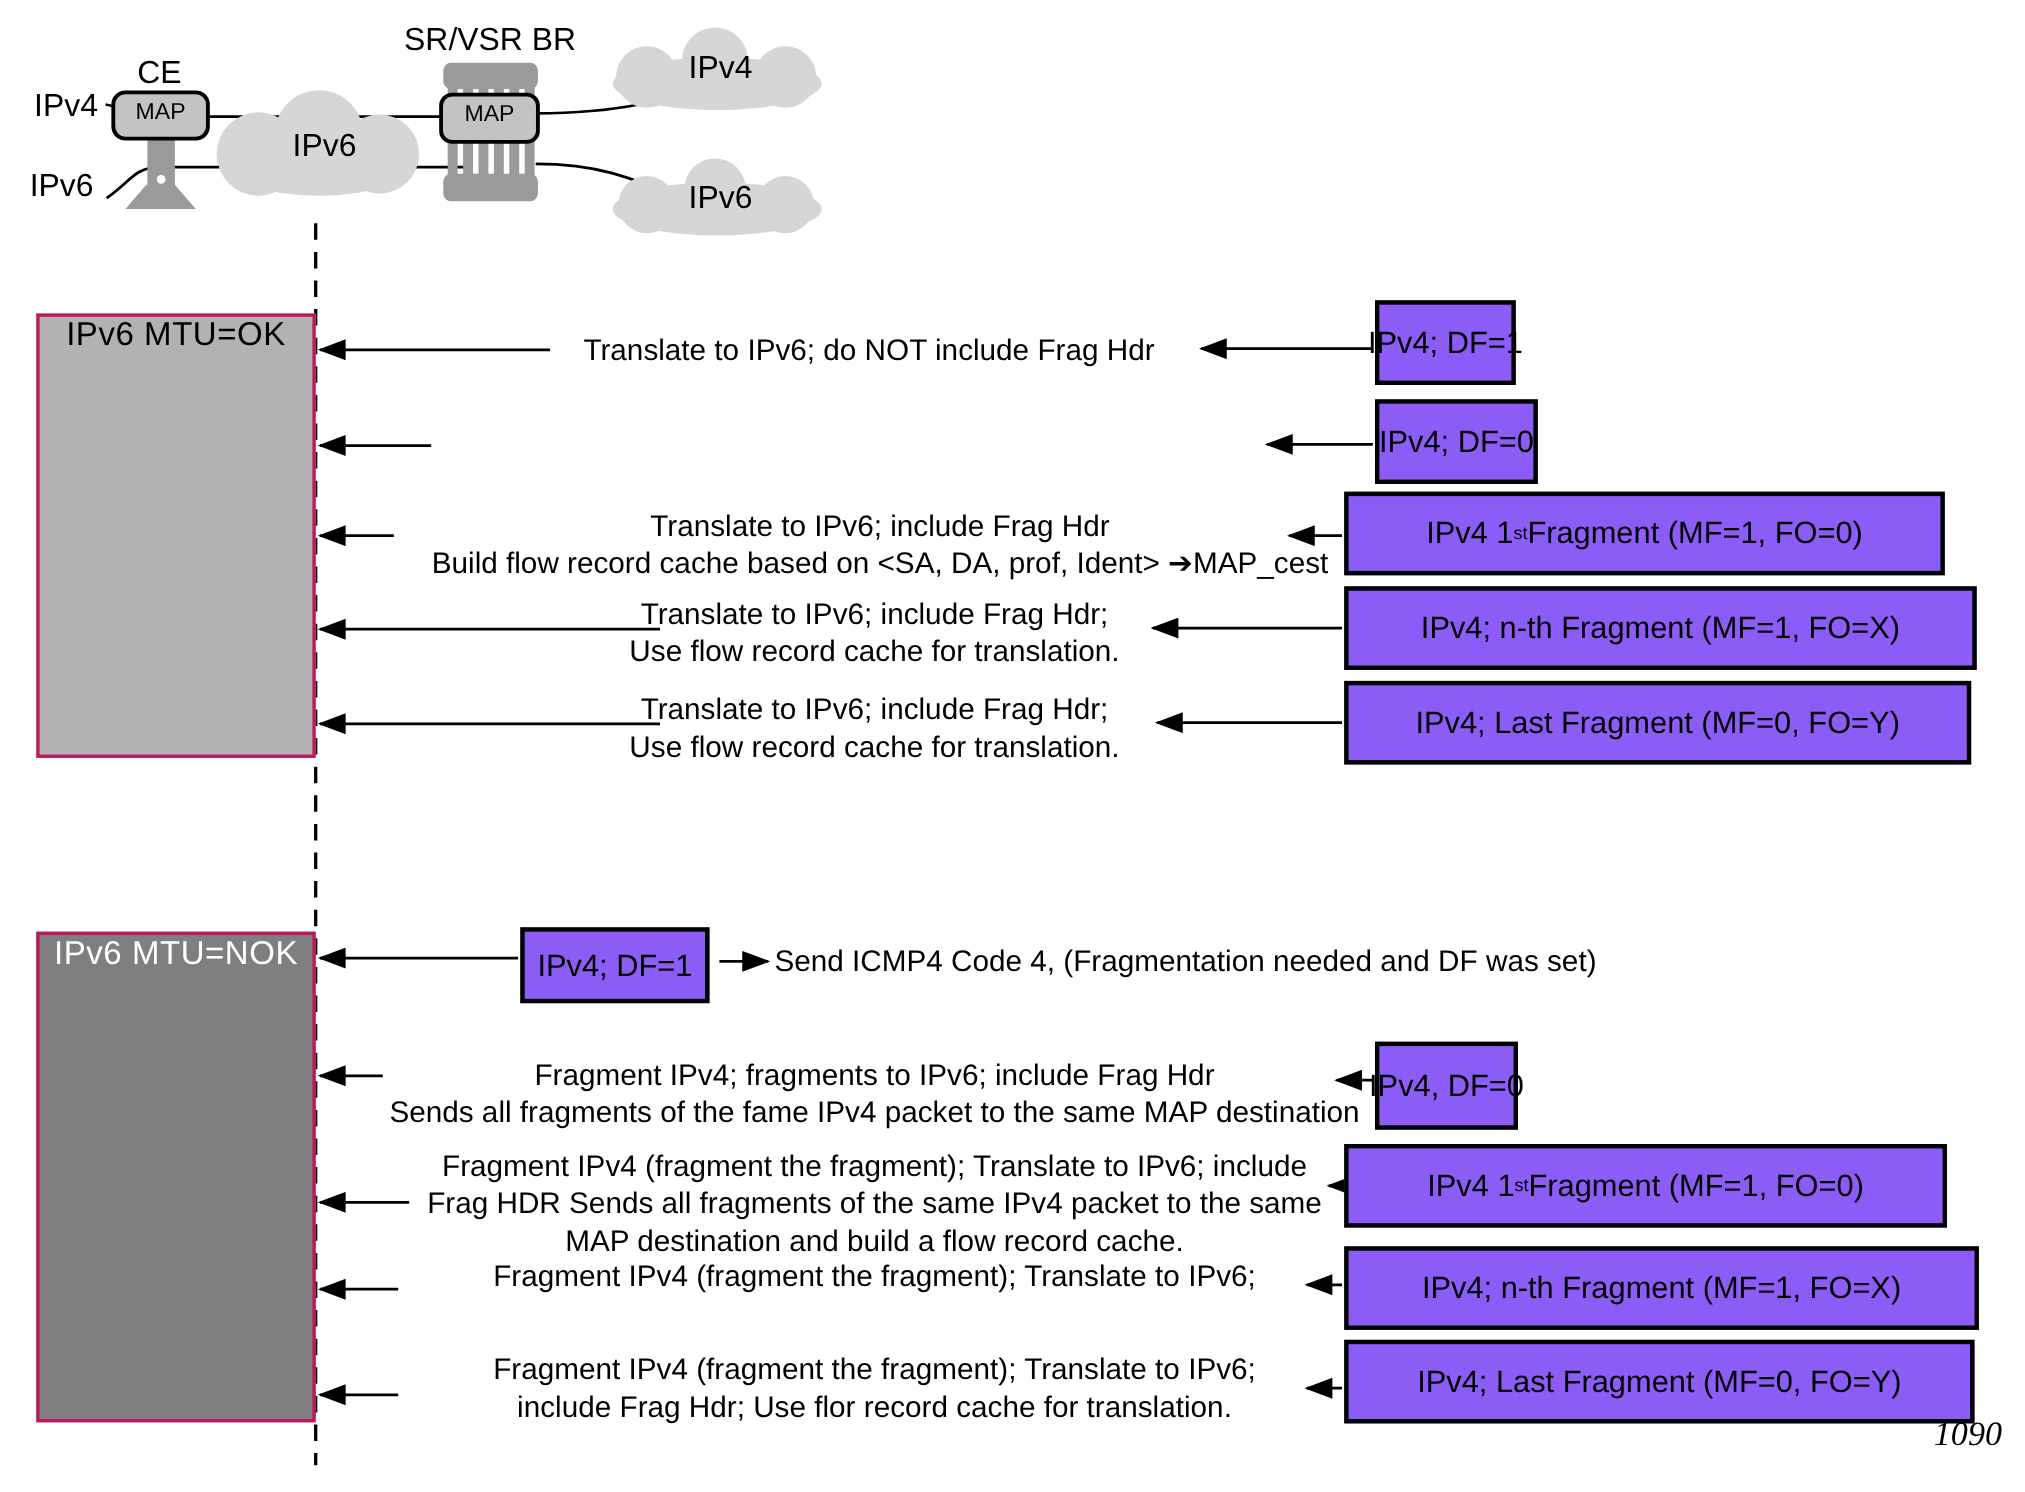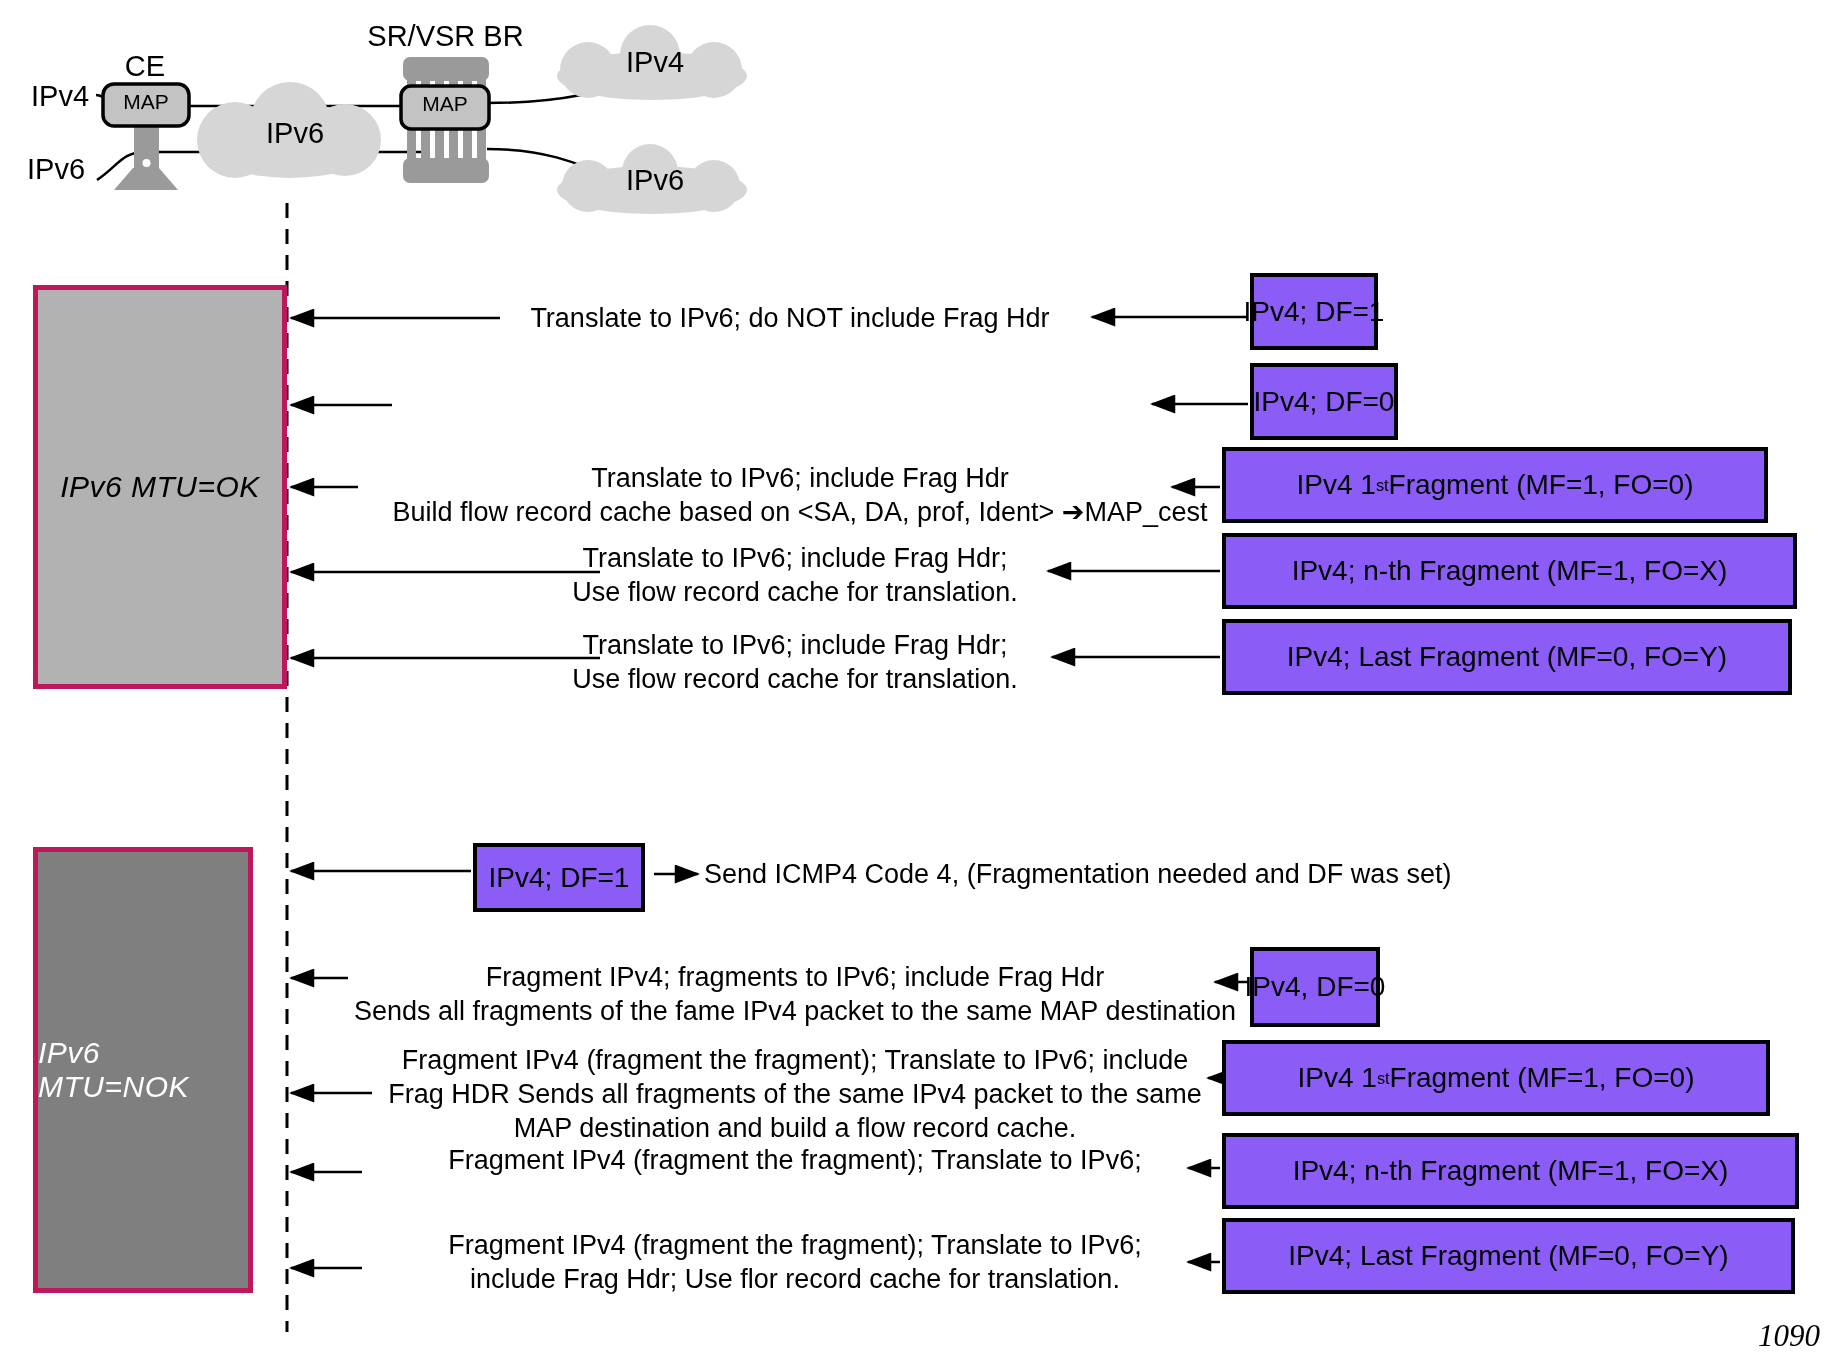--- a/index.html
+++ b/index.html
@@ -5,35 +5,35 @@
   html,body{margin:0;padding:0;background:#fff;}
   .canvas{
     position:relative;width:1841px;height:1356px;background:#fff;overflow:hidden;
     font-family:"Liberation Sans", sans-serif;color:#000;
   }
   .overlay{position:absolute;left:0;top:0;pointer-events:none;}
   .lbl{position:absolute;font-size:29px;font-weight:400;white-space:nowrap;}
   .lbl.center{text-align:center;}
   .maplbl{position:absolute;font-size:21px;text-align:center;}
   .bigbox{
-    position:absolute;box-sizing:border-box;border:5px solid #be185d;
-    display:flex;align-items:center;justify-content:center;
-    font-size:30px;letter-spacing:0.5px;font-style:italic;
+    position:absolute;box-sizing:border-box;border:3px solid #be185d;
+    display:flex;align-items:flex-start;justify-content:center;
+    font-size:30px;letter-spacing:0.5px;
   }
   .bigbox.ok{background:#b2b2b2;}
   .bigbox.nok{background:#7f7f7f;color:#fff;}
   .rowtext{position:absolute;font-size:27px;text-align:center;line-height:34px;white-space:nowrap;}
   .rowtext.leftal{text-align:left;}
   .pkt{
     position:absolute;box-sizing:border-box;border:4px solid #000;background:#8b5cf6;
     display:flex;align-items:center;justify-content:center;font-size:28px;white-space:nowrap;
   }
   .pkt sup{font-size:0.58em;vertical-align:super;line-height:0;}
   .pagenum{
-    position:absolute;left:1690px;top:1318px;width:130px;text-align:right;
+    position:absolute;left:1690px;top:1286px;width:130px;text-align:right;
     font-family:"Liberation Serif", serif;font-style:italic;font-size:31px;
   }
 </style>
 </head>
 <body>
 
 <div class="canvas">
 
   <svg class="overlay" width="1841" height="1356" viewBox="0 0 1841 1356">
     <defs>
@@ -126,21 +126,21 @@
   <div class="lbl" style="left:27px;top:153px;">IPv6</div>
   <div class="maplbl" style="left:103px;top:90px;width:86px;">MAP</div>
   <div class="maplbl" style="left:401px;top:92px;width:88px;">MAP</div>
   <div class="lbl center" style="left:195px;top:117px;width:200px;">IPv6</div>
   <div class="lbl center" style="left:560px;top:46px;width:190px;">IPv4</div>
   <div class="lbl center" style="left:560px;top:164px;width:190px;">IPv6</div>
 
   <div class="bigbox ok" style="left:33px;top:285px;width:254px;height:404px;">
     <span>IPv6 MTU=OK</span>
   </div>
-  <div class="bigbox nok" style="left:33px;top:847px;width:220px;height:446px;">
+  <div class="bigbox nok" style="left:33px;top:847px;width:254px;height:446px;">
     <span>IPv6 MTU=NOK</span>
   </div>
 
   <div class="rowtext" style="left:290px;top:301px;width:1000px;">
     <div>Translate to IPv6; do NOT include Frag Hdr</div>
   </div>
   <div class="rowtext" style="left:275px;top:461px;width:1050px;">
     <div>Translate to IPv6; include Frag Hdr</div>
     <div>Build flow record cache based on &lt;SA, DA, prof, Ident&gt; ➔MAP_cest</div>
   </div>

